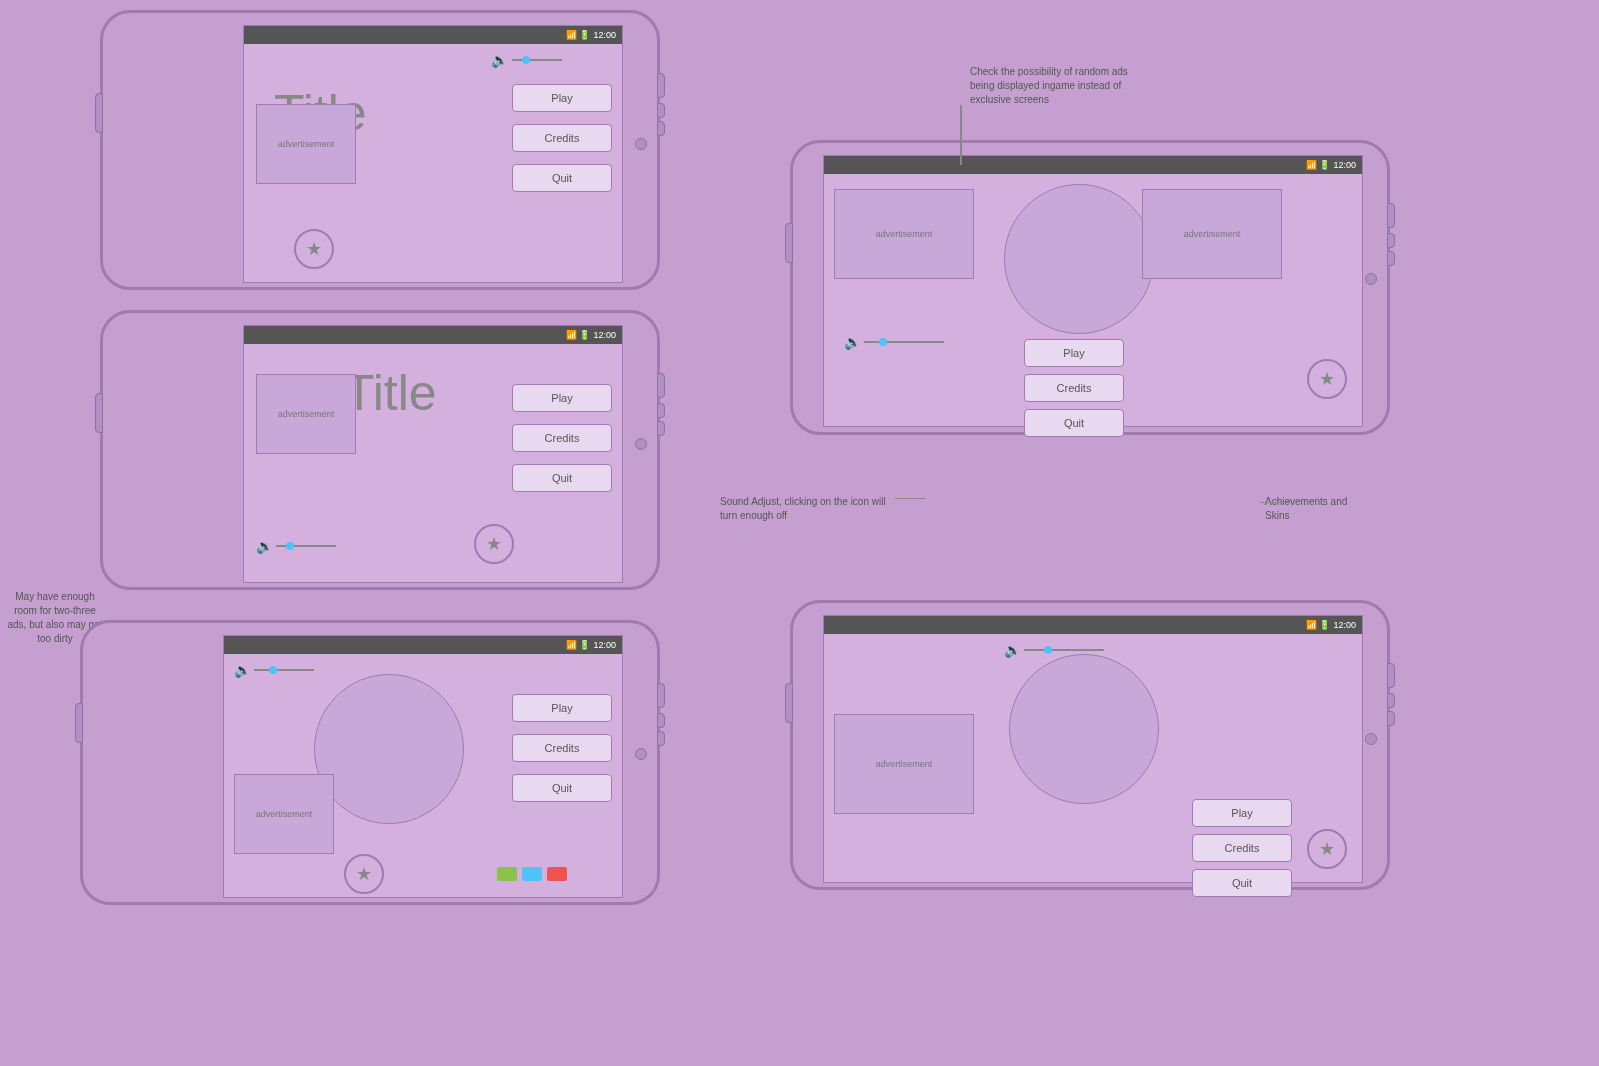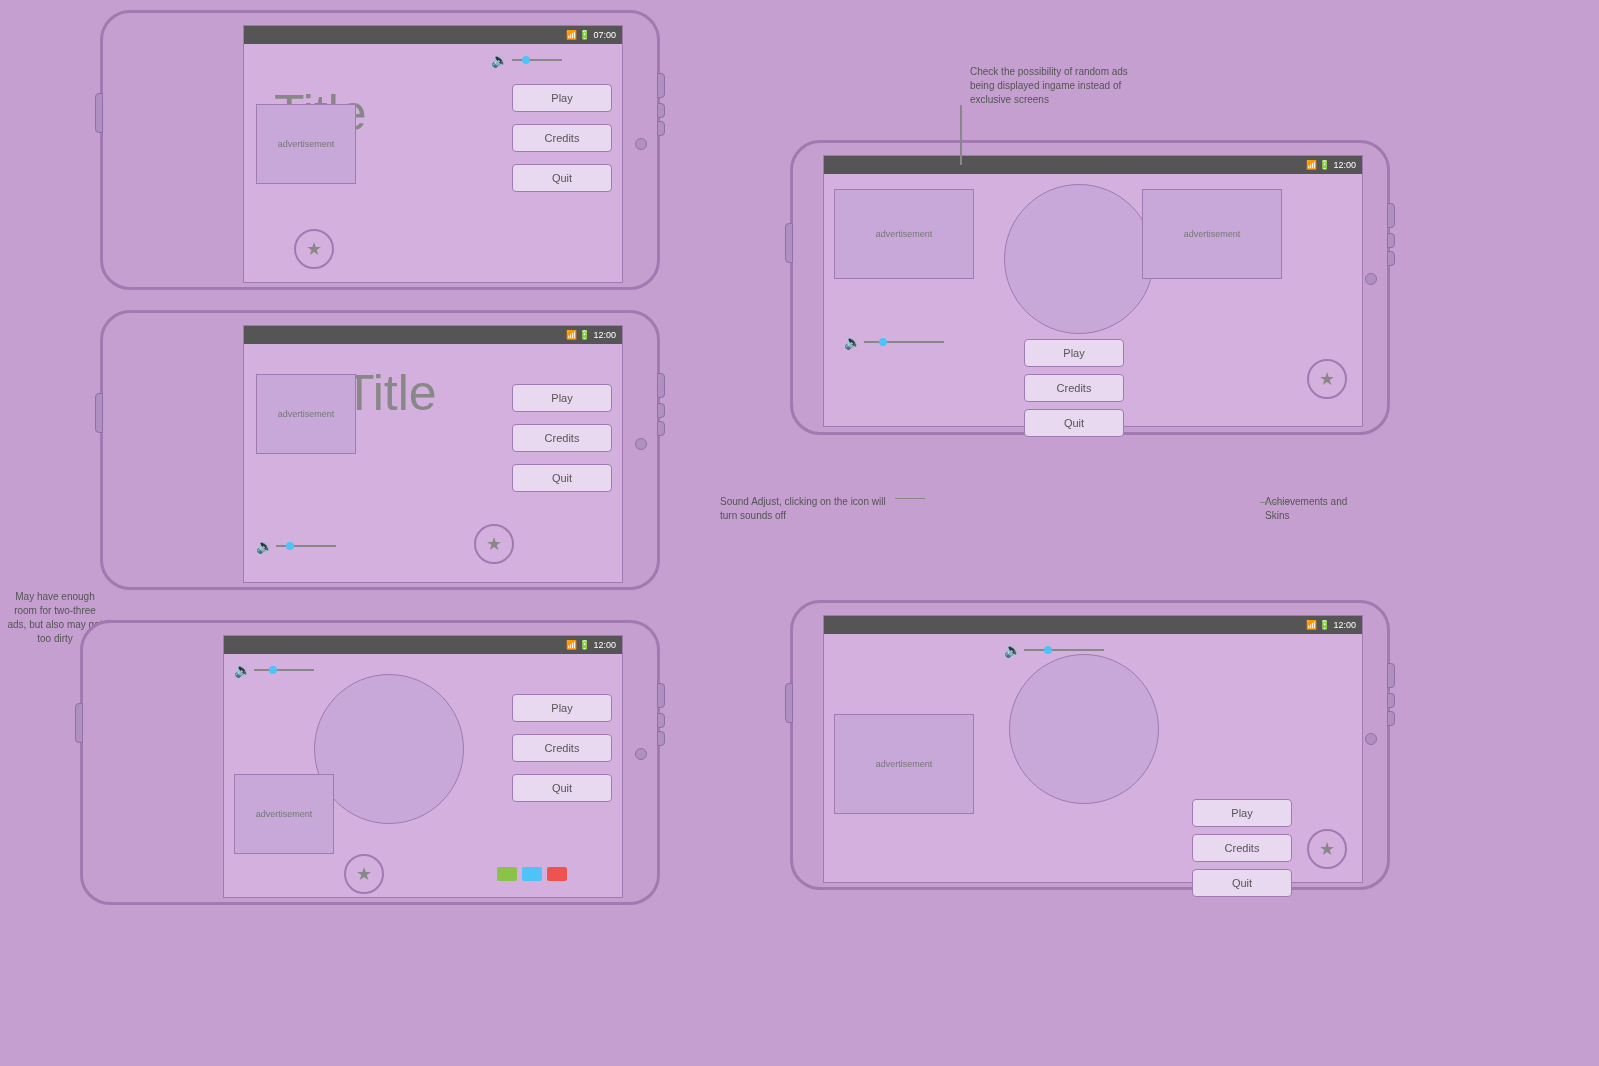--- a/index.html
+++ b/index.html
@@ -21,21 +21,21 @@
 
   <div style="position:absolute;right:-8px;top:60px;width:8px;height:25px;background:#b090c0;border-radius:0 4px 4px 0;border:1px solid #9070a8;"></div>
   <div style="position:absolute;right:-8px;top:90px;width:8px;height:15px;background:#b090c0;border-radius:0 4px 4px 0;border:1px solid #9070a8;"></div>
   <div style="position:absolute;right:-8px;top:108px;width:8px;height:15px;background:#b090c0;border-radius:0 4px 4px 0;border:1px solid #9070a8;"></div>
 
   <div style="position:absolute;right:10px;top:125px;width:12px;height:12px;background:#b090c0;border-radius:50%;border:1px solid #9070a8;"></div>
 
   <div style="position:absolute;left:140px;top:12px;width:380px;height:258px;background:#d4b0de;border:1px solid #a07ab0;">
 
     <div style="width:100%;height:18px;background:#555;display:flex;align-items:center;justify-content:flex-end;padding-right:6px;">
-      <span style="color:white;font-size:9px;">📶 🔋 <span>07:00</span></span>
+      <span style="color:white;font-size:9px;">📶 🔋 <span>12:00</span></span>
     </div>
 
     <div style="position:relative;width:100%;height:240px;">
 
       <div style="position:absolute;top:8px;right:60px;display:flex;align-items:center;gap:3px;">
         <span style="font-size:14px;color:#888;">🔉</span>
         <div style="width:50px;height:2px;background:#888;position:relative;">
           <div style="width:8px;height:8px;background:#4fc3f7;border-radius:50%;position:absolute;top:-3px;left:10px;"></div>
         </div>
       </div>
@@ -204,21 +204,21 @@
 <div style="position:absolute;left:970px;top:65px;font-size:10px;color:#555;line-height:1.4;width:180px;">
   <span>Check the possibility of random
 ads being displayed ingame instead
 of exclusive screens</span>
 </div>
 
 <div style="position:absolute;left:960px;top:105px;width:2px;height:60px;background:#888;"></div>
 
 <div style="position:absolute;left:720px;top:495px;font-size:10px;color:#555;line-height:1.4;width:180px;">
   <span>Sound Adjust, clicking on the icon
-will turn sounds off</span>
+will turn enough off</span>
 </div>
 
 <div style="position:absolute;left:895px;top:498px;width:30px;height:1px;background:#888;"></div>
 
 <div style="position:absolute;left:1265px;top:495px;font-size:10px;color:#555;line-height:1.4;width:100px;">
   <span>Achievements
 and Skins</span>
 </div>
 <div style="position:absolute;left:1260px;top:502px;width:30px;height:1px;background:#888;"></div>
 

